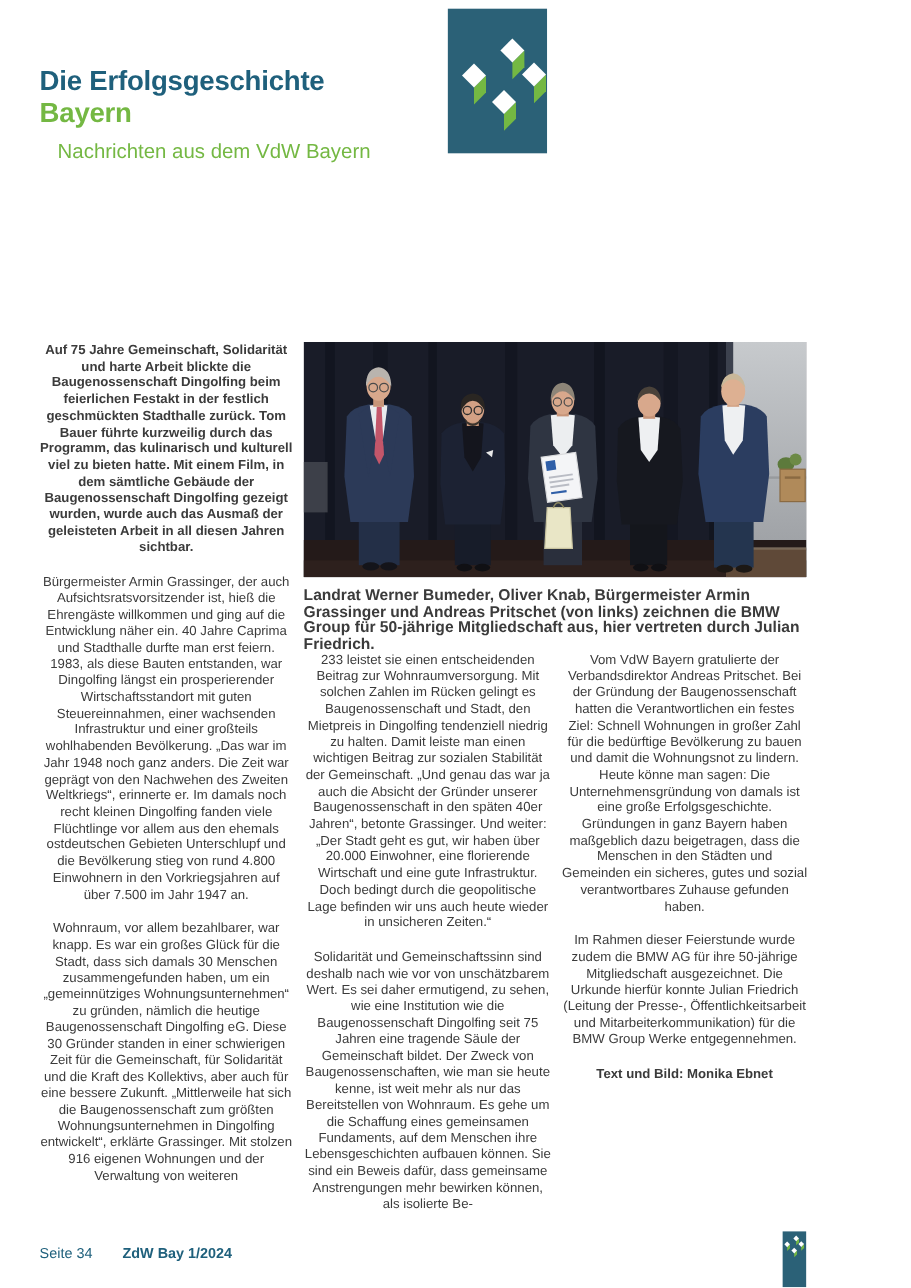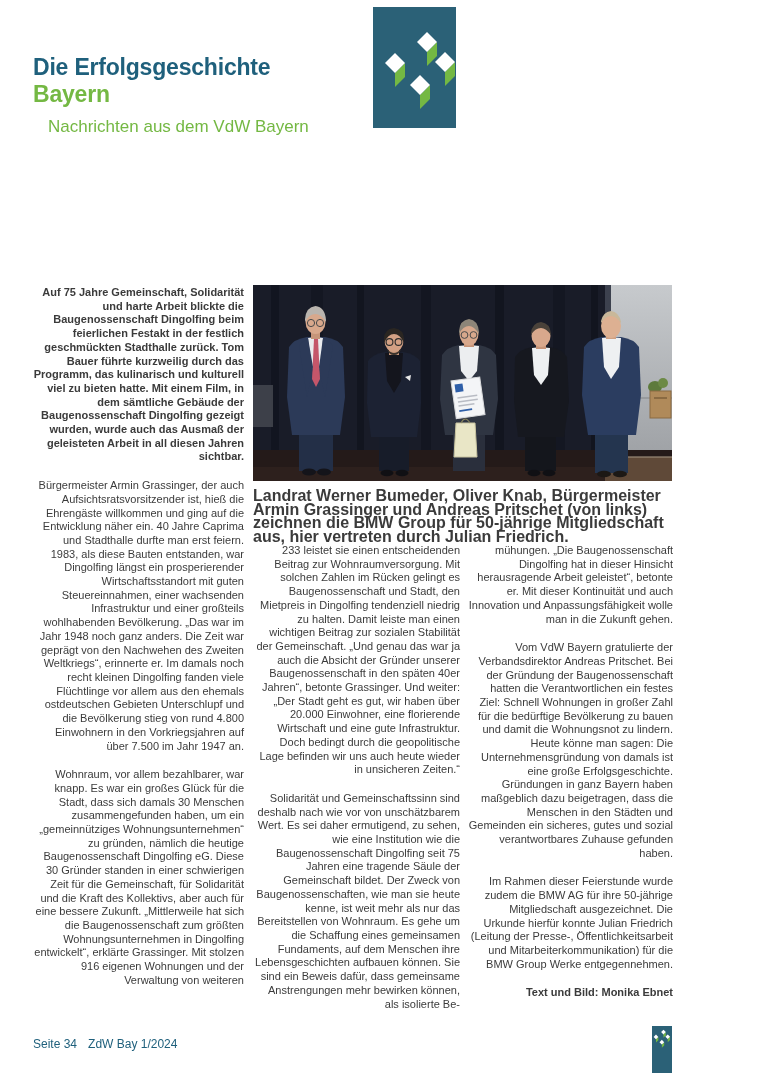--- a/index.html
+++ b/index.html
@@ -11,33 +11,33 @@
   .masthead-title{position:absolute;left:33px;top:54px;font-size:23px;font-weight:bold;line-height:27px;letter-spacing:-0.2px;}
   .masthead-title .t1{display:block;color:#1f607c;}
   .masthead-title .t2{display:block;color:#74b843;}
   .masthead-sub{position:absolute;left:33px;top:117px;font-size:17px;color:#74b843;margin-left:15px;}
   .logo{position:absolute;left:373px;top:7px;width:83px;height:121px;}
   
   .kicker{position:absolute;left:33px;top:172px;font-size:16px;font-weight:bold;color:#1f607c;}
   .headline{position:absolute;left:33px;top:198px;font-size:17px;color:#1f607c;line-height:29px;}
   .headline span{display:block;}
   
-  .col{position:absolute;font-size:11px;line-height:13.7px;color:#3b3b3b;text-align:right;hyphens:auto;}
+  .col{position:absolute;font-size:11px;line-height:13.7px;color:#3b3b3b;text-align:center;hyphens:auto;}
   .col p{margin:0 0 15px 0;}
   .col-1{left:33px;top:286px;width:211px;}
   .col-2{left:253px;top:544px;width:207px;}
   .col-3{left:468px;top:544px;width:205px;}
   .lead{font-weight:bold;}
   .credit{font-weight:bold;margin-top:8px;}
   
   .photo{position:absolute;left:253px;top:285px;width:419px;height:196px;display:block;}
-  .caption{position:absolute;left:253px;top:489px;width:419px;font-size:16px;font-weight:bold;line-height:13.5px;color:#3b3b3b;}
+  .caption{position:absolute;left:253px;top:489px;width:419px;font-size:13px;font-weight:bold;line-height:13.5px;color:#3b3b3b;}
   
   .footer{position:absolute;left:33px;top:1037px;font-size:12px;color:#1f607c;}
-  .footer .issue{font-weight:normal;margin-left:11px;}
+  .footer .issue{font-weight:bold;margin-left:25px;}
   .mini-logo{position:absolute;left:652px;top:1026px;width:20px;height:47px;}
 </style>
 </head>
 <body>
 
 <div class="page">
 
   <div class="masthead-title">
     <span class="t1">Die Erfolgsgeschichte</span>
     <span class="t2">Bayern</span>
@@ -190,21 +190,20 @@
     <p>Bürgermeister Armin Grassinger, der auch Aufsichtsratsvorsitzender ist, hieß die Ehrengäste willkommen und ging auf die Entwicklung näher ein. 40 Jahre Caprima und Stadthalle durfte man erst feiern. 1983, als diese Bauten entstanden, war Dingolfing längst ein prosperierender Wirtschaftsstandort mit guten Steuereinnahmen, einer wachsenden Infrastruktur und einer großteils wohlhabenden Bevölkerung. „Das war im Jahr 1948 noch ganz anders. Die Zeit war geprägt von den Nachwehen des Zweiten Weltkriegs“, erinnerte er. Im damals noch recht kleinen Dingolfing fanden viele Flüchtlinge vor allem aus den ehemals ostdeutschen Gebieten Unterschlupf und die Bevölkerung stieg von rund 4.800 Einwohnern in den Vorkriegsjahren auf über 7.500 im Jahr 1947 an.</p>
     <p>Wohnraum, vor allem bezahlbarer, war knapp. Es war ein großes Glück für die Stadt, dass sich damals 30 Menschen zusammengefunden haben, um ein „gemeinnütziges Wohnungsunternehmen“ zu gründen, nämlich die heutige Baugenossenschaft Dingolfing eG. Diese 30 Gründer standen in einer schwierigen Zeit für die Gemeinschaft, für Solidarität und die Kraft des Kollektivs, aber auch für eine bessere Zukunft. „Mittlerweile hat sich die Baugenossenschaft zum größten Wohnungsunternehmen in Dingolfing entwickelt“, erklärte Grassinger. Mit stolzen 916 eigenen Wohnungen und der Verwaltung von weiteren</p>
   </div>
 
   <div class="col col-2">
     <p>233 leistet sie einen entscheidenden Beitrag zur Wohnraumversorgung. Mit solchen Zahlen im Rücken gelingt es Baugenossenschaft und Stadt, den Mietpreis in Dingolfing tendenziell niedrig zu halten. Damit leiste man einen wichtigen Beitrag zur sozialen Stabilität der Gemeinschaft. „Und genau das war ja auch die Absicht der Gründer unserer Baugenossenschaft in den späten 40er Jahren“, betonte Grassinger. Und weiter: „Der Stadt geht es gut, wir haben über 20.000 Einwohner, eine florierende Wirtschaft und eine gute Infrastruktur. Doch bedingt durch die geopolitische Lage befinden wir uns auch heute wieder in unsicheren Zeiten.“</p>
     <p>Solidarität und Gemeinschaftssinn sind deshalb nach wie vor von unschätzbarem Wert. Es sei daher ermutigend, zu sehen, wie eine Institution wie die Baugenossenschaft Dingolfing seit 75 Jahren eine tragende Säule der Gemeinschaft bildet. Der Zweck von Baugenossenschaften, wie man sie heute kenne, ist weit mehr als nur das Bereitstellen von Wohnraum. Es gehe um die Schaffung eines gemeinsamen Fundaments, auf dem Menschen ihre Lebensgeschichten aufbauen können. Sie sind ein Beweis dafür, dass gemeinsame Anstrengungen mehr bewirken können, als isolierte Be-</p>
   </div>
 
   <div class="col col-3">
-    <p>mühungen. „Die Baugenossenschaft Dingolfing hat in dieser Hinsicht herausragende Arbeit geleistet“, betonte er. Mit dieser Kontinuität und auch Innovation und Anpassungsfähigkeit wolle man in die Zukunft gehen.</p>
     <p>Vom VdW Bayern gratulierte der Verbandsdirektor Andreas Pritschet. Bei der Gründung der Baugenossenschaft hatten die Verantwortlichen ein festes Ziel: Schnell Wohnungen in großer Zahl für die bedürftige Bevölkerung zu bauen und damit die Wohnungsnot zu lindern. Heute könne man sagen: Die Unternehmensgründung von damals ist eine große Erfolgsgeschichte. Gründungen in ganz Bayern haben maßgeblich dazu beigetragen, dass die Menschen in den Städten und Gemeinden ein sicheres, gutes und sozial verantwortbares Zuhause gefunden haben.</p>
     <p>Im Rahmen dieser Feierstunde wurde zudem die BMW AG für ihre 50-jährige Mitgliedschaft ausgezeichnet. Die Urkunde hierfür konnte Julian Friedrich (Leitung der Presse-, Öffentlichkeitsarbeit und Mitarbeiterkommunikation) für die BMW Group Werke entgegennehmen.</p>
     <p class="credit">Text und Bild: Monika Ebnet</p>
   </div>
 
   <div class="footer">
     <span>Seite 34</span><span class="issue">ZdW Bay 1/2024</span>
   </div>
 
   <svg class="mini-logo" viewBox="0 0 20 47" aria-hidden="true">

